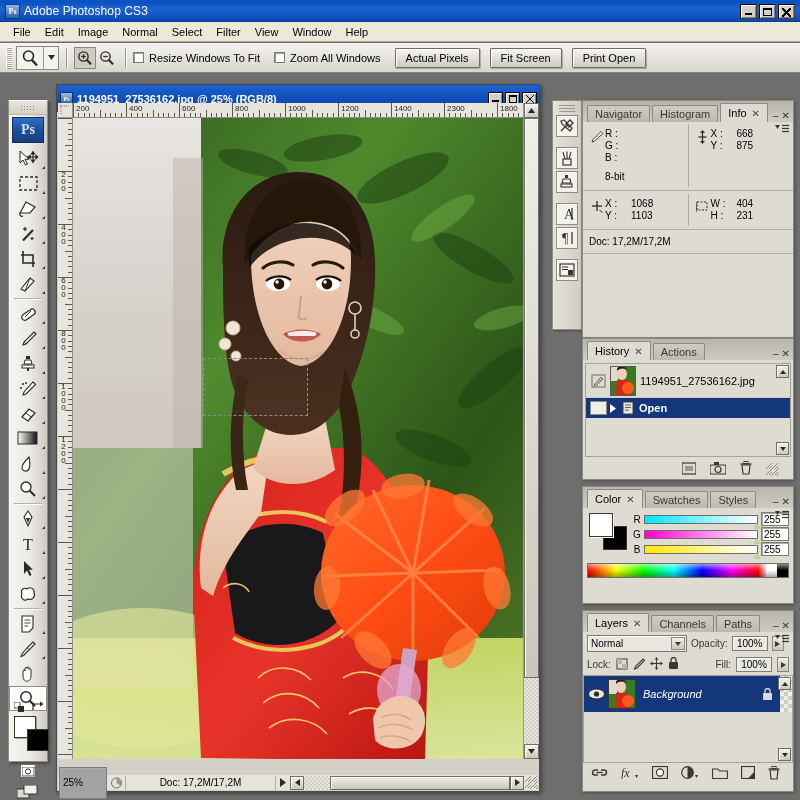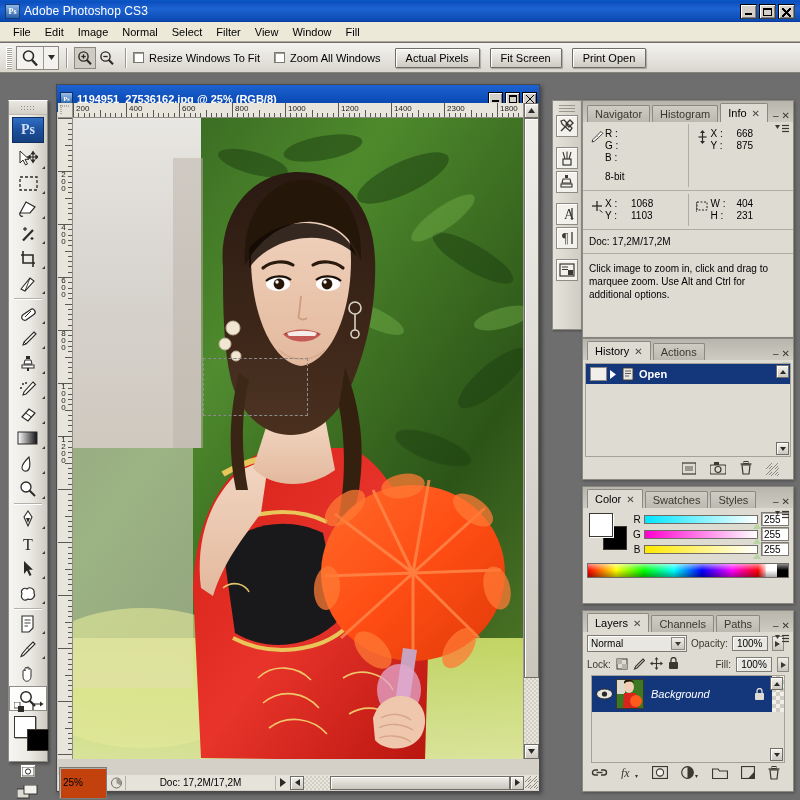--- a/index.html
+++ b/index.html
@@ -168,21 +168,21 @@
   .arrbtn { background:linear-gradient(to bottom,#f4f2ee,#cbc8c0); border:1px solid #6f6d66;
      box-shadow: inset 1px 1px 0 #fff; display:flex;align-items:center;justify-content:center; }
   .sbthumb { background:linear-gradient(to bottom,#f0eee9,#c9c6be); border:1px solid #6f6d66;
      box-shadow: inset 1px 1px 0 #fff; }
   .sbtrack { background-color:#dcd9d1;
      background-image:repeating-conic-gradient(#d2cfc7 0 25%, #e9e6de 0 50%);
      background-size:4px 4px; }
 
   .statusbar { position:absolute; left:1px; right:1px; bottom:1px; height:15px;
      display:flex; align-items:center; background:#e6e3db; }
-  .zoomfield { width:48px; height:32px; background:#c2410c; border:1px solid #7d7b74;
+  .zoomfield { width:48px; height:32px; background:#a3a3a3; border:1px solid #7d7b74;
      box-shadow: inset 1px 1px 0 #aeaca4; font-size:10px; display:flex; align-items:center;
      padding-left:3px; margin-left:1px; }
   .st-icon { width:18px; height:14px; display:flex;align-items:center;justify-content:center; }
   .st-doc { flex:1; font-size:10px; color:#000; display:flex; align-items:center;
      justify-content:center; border-left:1px solid #b4b1a9; border-right:1px solid #b4b1a9; height:14px; }
   .st-arr { width:14px; height:14px; display:flex;align-items:center;justify-content:center; }
   .resize-grip { width:13px; height:13px; margin-left:1px;
      background-image:linear-gradient(135deg,transparent 45%,#8b8981 45%,#8b8981 55%,transparent 55%),
                       linear-gradient(135deg,transparent 70%,#8b8981 70%,#8b8981 80%,transparent 80%);
      background-size:6px 6px; }
@@ -305,21 +305,21 @@
 
   <div class="menubar">
     <div class="mi">File</div>
     <div class="mi">Edit</div>
     <div class="mi">Image</div>
     <div class="mi">Normal</div>
     <div class="mi">Select</div>
     <div class="mi">Filter</div>
     <div class="mi">View</div>
     <div class="mi">Window</div>
-    <div class="mi">Fill</div>
+    <div class="mi">Help</div>
   </div>
 
   <div class="optbar">
     <div class="opt-grip"></div>
     <div class="tool-indicator">
       <div class="ti-icon">
         <svg width="18" height="18" viewBox="0 0 18 18">
             <circle cx="7.5" cy="7" r="5" fill="none" stroke="#2b2a26" stroke-width="1.6"></circle>
             <line x1="11" y1="11" x2="16" y2="16.5" stroke="#2b2a26" stroke-width="2.4"></line>
           </svg>
@@ -1216,21 +1216,20 @@
                 <span class="info-lab">H :</span>
                 <span class="info-val">231</span>
               </div>
           </div>
         </div>
       </div>
 
       <div class="info-hr"></div>
       <div class="info-doc">Doc: 17,2M/17,2M</div>
       <div class="info-hr"></div>
-      <div class="info-help">Click image to zoom in, click and drag to marquee zoom.  Use Alt and Ctrl for additional options.</div>
     </div>
   </div>
 
   <div class="palette" style="left:582px; top:338px; width:212px; height:142px;">
     <div class="ptabs">
       <div class="ptab active">
         <span>History</span>
         <span class="xm">✕</span>
       </div>
       <div class="ptab">
@@ -1247,20 +1246,39 @@
           <g stroke="#3a382f" stroke-width="1.2">
             <line x1="7" y1="1.5" x2="14" y2="1.5"></line>
             <line x1="7" y1="4.5" x2="14" y2="4.5"></line>
             <line x1="7" y1="7.5" x2="14" y2="7.5"></line>
           </g>
         </svg>
     </div>
 
     <div style="position:absolute;left:2px;right:2px;top:24px;bottom:22px;">
       <div class="hist-list" style="height:100%;position:relative;">
+        <div class="hist-row snap">
+          <div style="width:20px;display:flex;align-items:center;justify-content:center;">
+            <svg width="15" height="14">
+                <rect x="1" y="1" width="13" height="12" fill="none" stroke="#6f6d66" stroke-width="1"></rect>
+                <path d="M3,11 L10,3 L12,5 L5,12 Z" fill="#b9b6ae" stroke="#5a5852" stroke-width=".8"></path>
+              </svg>
+          </div>
+          <div class="hist-thumb">
+            <svg width="24" height="28" viewBox="0 0 24 28" preserveAspectRatio="none">
+              <rect width="24" height="28" fill="#3b7a22"></rect>
+              <rect x="0" y="0" width="7" height="14" fill="#ded9cf"></rect>
+              <ellipse cx="11" cy="7" rx="5" ry="6" fill="#efd0b6"></ellipse>
+              <path d="M6,13 L18,13 L20,28 L5,28 Z" fill="#d8251c"></path>
+              <ellipse cx="17" cy="21" rx="6" ry="6" fill="#ff5a1e"></ellipse>
+              <path d="M6,2 C6,-1 16,-1 16,3 C14,1 8,1 6,4 Z" fill="#231508"></path>
+            </svg>
+          </div>
+          <div class="hist-name">1194951_27536162.jpg</div>
+        </div>
         <div class="hist-row state">
           <div style="width:17px;height:14px;background:#f1efe9;border:1px solid #8b8981;margin-left:2px;"></div>
           <div style="width:12px;display:flex;align-items:center;justify-content:center;">
             <svg width="6" height="9">
                 <polygon points="0,0 6,4.5 0,9" fill="#fff"></polygon>
               </svg>
           </div>
           <div style="width:20px;display:flex;align-items:center;justify-content:center;">
             <svg width="14" height="14">
                 <rect x="1" y="1" width="10" height="12" fill="#e8e6e0" stroke="#3a382f" stroke-width=".9"></rect>
@@ -1455,21 +1473,21 @@
       </span>
       <span class="lay-lbl" style="margin-left:auto;">Fill:</span>
       <div class="num-field">100%</div>
       <div class="num-arrow">
         <svg width="5" height="6">
             <polygon points="0,0 5,3 0,6" fill="#3a382f"></polygon>
           </svg>
       </div>
     </div>
 
-    <div style="margin:0 8px;">
+    <div style="margin:0 0;">
       <div class="lay-list" style="position:relative;">
         <div class="lay-row">
           <div class="lay-eye">
             <svg width="17" height="12">
                 <ellipse cx="8.5" cy="6" rx="8" ry="5" fill="#e8e6e0" stroke="#2b2a26" stroke-width="1"></ellipse>
                 <circle cx="8.5" cy="6" r="2.6" fill="#2b2a26"></circle>
               </svg>
           </div>
           <div class="lay-thumb">
             <svg width="26" height="28" viewBox="0 0 26 28" preserveAspectRatio="none">

